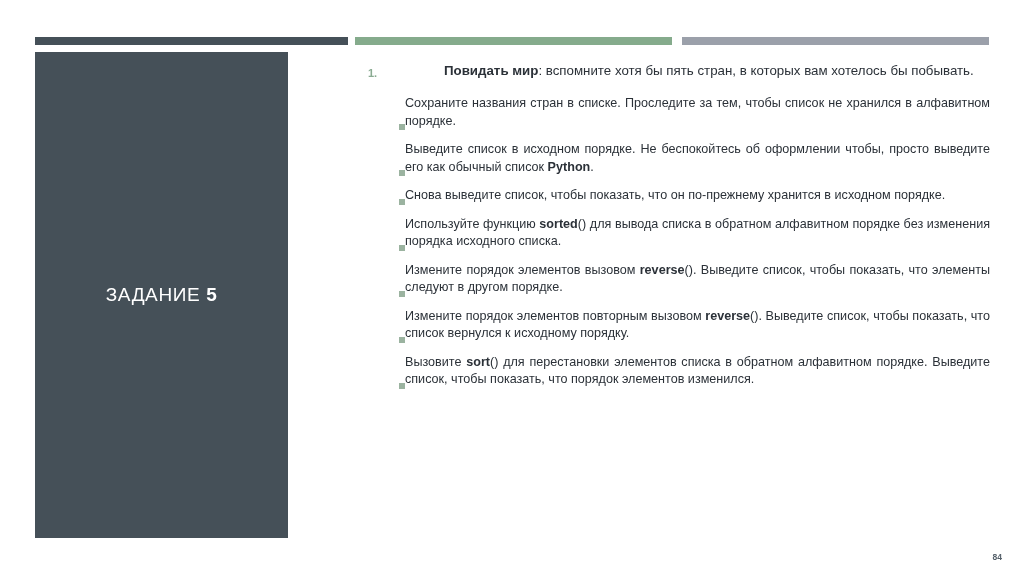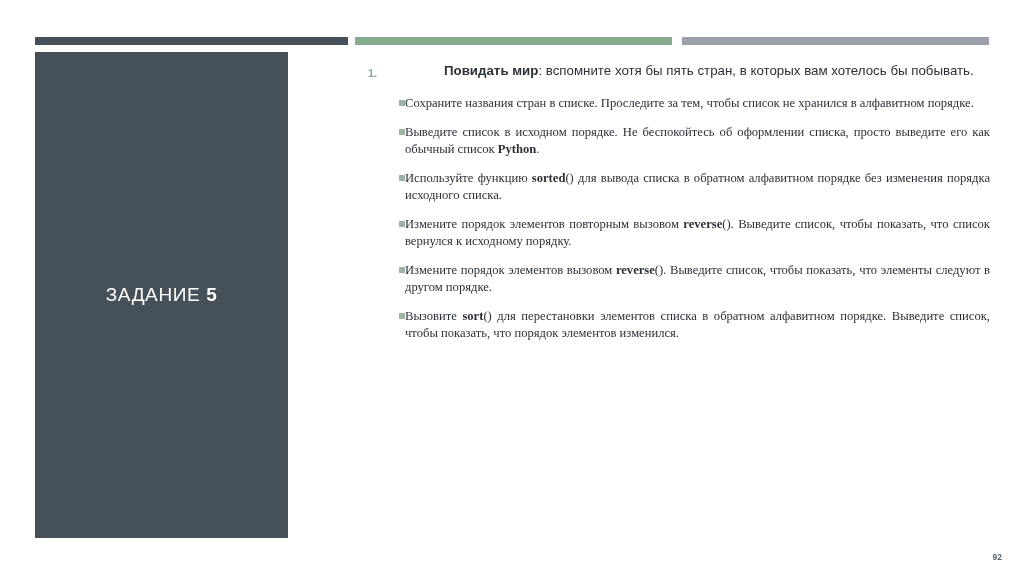--- a/index.html
+++ b/index.html
@@ -80,23 +80,22 @@
   .num-body b { font-weight: bold; }
 
   
   .bullets {
     margin: 0;
     padding: 0;
     list-style: none;
   }
   .bullet-item {
     display: flex;
-    align-items: flex-start;
+    align-items: flex-end;
     margin-bottom: 11px;
-    font-family: Liberation Serif, serif;
   }
   .bullet-marker {
     flex: 0 0 29px;
     padding-top: 5px;
   }
   .bullet-marker .sq {
     display: block;
     width: 6px;
     height: 6px;
     background: #9bb3a0;
@@ -149,43 +148,49 @@
       <li class="bullet-item">
         <span class="bullet-marker">
           <span class="sq"></span>
         </span>
         <span class="bullet-body"><span>Сохраните названия стран в списке. Проследите за тем, чтобы список не хранился в алфавитном порядке.</span></span>
       </li>
       <li class="bullet-item">
         <span class="bullet-marker">
           <span class="sq"></span>
         </span>
-        <span class="bullet-body"><span>Выведите список в исходном порядке. Не беспокойтесь об оформлении списка, просто выведите его как обычный список </span><b>Python</b><span>.</span></span>
+        <span class="bullet-body"><span>Выведите список в исходном порядке. Не беспокойтесь об оформлении чтобы, просто выведите его как обычный список </span><b>Python</b><span>.</span></span>
+      </li>
+      <li class="bullet-item">
+        <span class="bullet-marker">
+          <span class="sq"></span>
+        </span>
+        <span class="bullet-body"><span>Снова выведите список, чтобы показать, что он по-прежнему хранится в исходном порядке.</span></span>
       </li>
       <li class="bullet-item">
         <span class="bullet-marker">
           <span class="sq"></span>
         </span>
         <span class="bullet-body"><span>Используйте функцию </span><b>sorted</b><span>() для вывода списка в обратном алфавитном порядке без изменения порядка исходного списка.</span></span>
       </li>
       <li class="bullet-item">
         <span class="bullet-marker">
           <span class="sq"></span>
         </span>
-        <span class="bullet-body"><span>Измените порядок элементов повторным вызовом </span><b>reverse</b><span>(). Выведите список, чтобы показать, что список вернулся к исходному порядку.</span></span>
+        <span class="bullet-body"><span>Измените порядок элементов вызовом </span><b>reverse</b><span>(). Выведите список, чтобы показать, что элементы следуют в другом порядке.</span></span>
       </li>
       <li class="bullet-item">
         <span class="bullet-marker">
           <span class="sq"></span>
         </span>
-        <span class="bullet-body"><span>Измените порядок элементов вызовом </span><b>reverse</b><span>(). Выведите список, чтобы показать, что элементы следуют в другом порядке.</span></span>
+        <span class="bullet-body"><span>Измените порядок элементов повторным вызовом </span><b>reverse</b><span>(). Выведите список, чтобы показать, что список вернулся к исходному порядку.</span></span>
       </li>
       <li class="bullet-item">
         <span class="bullet-marker">
           <span class="sq"></span>
         </span>
         <span class="bullet-body"><span>Вызовите </span><b>sort</b><span>() для перестановки элементов списка в обратном алфавитном порядке. Выведите список, чтобы показать, что порядок элементов изменился.</span></span>
       </li>
     </ul>
 
 </div>
 
-<div class="page-number">92</div>
+<div class="page-number">84</div>
 
 </body></html>

